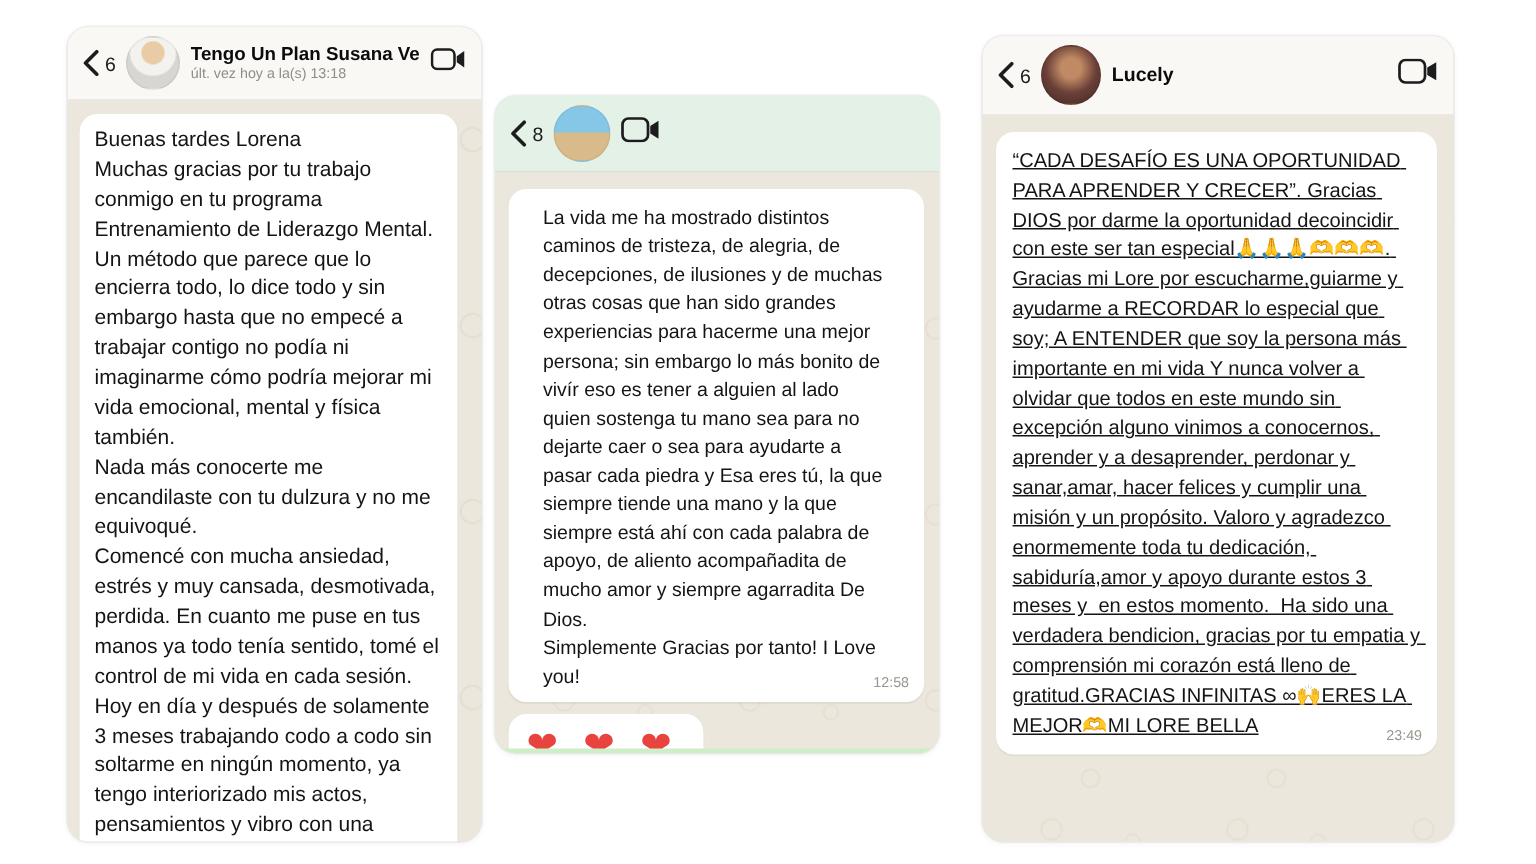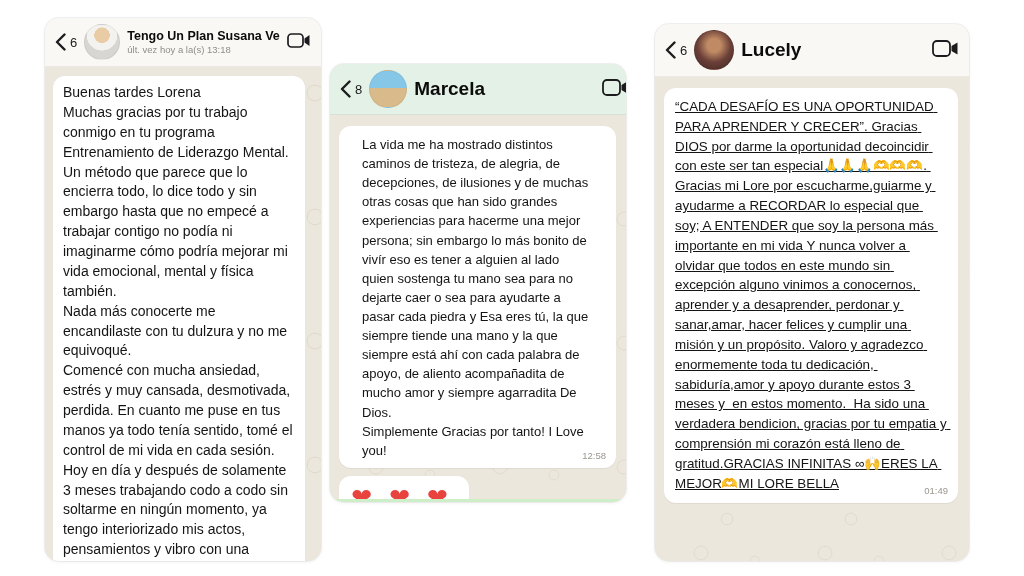--- a/index.html
+++ b/index.html
@@ -26,21 +26,21 @@
   .hdr-green{background:#e4f1e6;}
   .back{display:flex;align-items:center;gap:4px;cursor:pointer;flex:0 0 auto;}
   .back svg{display:block;}
   .back-count{font-size:13px;color:#1c1c1e;}
   .avatar{border-radius:50%;flex:0 0 auto;border:1px solid rgba(0,0,0,0.05);}
   .av-susana{width:34px;height:34px;background:radial-gradient(circle at 50% 30%,#e9cba6 26%,#f4f2ee 27% 52%,#d8d6d2 53%);}
   .av-marcela{width:36px;height:36px;background:linear-gradient(180deg,#86c7e8 0 48%,#d9bb8b 48% 100%);}
   .av-lucely{width:38px;height:38px;background:radial-gradient(circle at 50% 38%,#c08a64 22%,#6b4038 55%,#402724 100%);}
   .hdr-text{display:flex;flex-direction:column;justify-content:center;min-width:0;flex:1 1 auto;}
   .contact-name{font-weight:bold;color:#0b0b0b;font-size:12.5px;line-height:1.15;white-space:nowrap;overflow:hidden;}
-  #panel-marcela .contact-name,#panel-lucely .contact-name{font-size:19px;}
+  #panel-marcela .contact-name,#panel-lucely .contact-name{font-size:13px;}
   .contact-sub{font-size:9.5px;color:#8f8d89;margin-top:1px;white-space:nowrap;}
   .video-btn{flex:0 0 auto;cursor:pointer;display:flex;align-items:center;}
   #panel-marcela .video-btn{margin-right:-12px;} 
 
   .chat-area{
     flex:1 1 auto;position:relative;padding:2px 0;
     background-color:#ece7dd;
     background-image:
       radial-gradient(circle 9px at 22px 26px, transparent 7px, rgba(197,186,164,.30) 7.5px, transparent 9px),
       radial-gradient(circle 7px at 72px 70px, transparent 5px, rgba(197,186,164,.26) 5.5px, transparent 7px),
@@ -119,23 +119,20 @@
   <div class="chat-header hdr-green">
     <div class="back">
       <span>
         <svg width="11" height="18" viewBox="0 0 11 18">
             <path d="M9.5 1.5 L2 9 L9.5 16.5" fill="none" stroke="#1c1c1e" stroke-width="2.4" stroke-linecap="round" stroke-linejoin="round"></path>
           </svg>
       </span>
       <span class="back-count">8</span>
     </div>
     <div class="avatar av-marcela"></div>
-    <div class="hdr-text">
-      <div class="contact-name">Marcela</div>
-    </div>
     <div class="video-btn">
       <span>
         <svg width="26" height="17" viewBox="0 0 26 17">
             <rect x="1" y="1" width="17" height="15" rx="4" fill="none" stroke="#1c1c1e" stroke-width="1.8"></rect>
             <path d="M19.5 6 L25 2.5 V14.5 L19.5 11 Z" fill="#1c1c1e"></path>
           </svg>
       </span>
     </div>
   </div>
   <div class="chat-area">
@@ -171,16 +168,16 @@
         <svg width="27" height="17" viewBox="0 0 27 17">
             <rect x="1" y="1" width="17" height="15" rx="4" fill="none" stroke="#1c1c1e" stroke-width="1.8"></rect>
             <path d="M19.5 6 L25.5 2.5 V14.5 L19.5 11 Z" fill="#1c1c1e"></path>
           </svg>
       </span>
     </div>
   </div>
   <div class="chat-area">
     <div class="bubble">
       <span class="msg-text">“CADA DESAFÍO ES UNA OPORTUNIDAD PARA APRENDER Y CRECER”. Gracias DIOS por darme la oportunidad decoincidir con este ser tan especial🙏🙏🙏🫶🫶🫶. Gracias mi Lore por escucharme,guiarme y ayudarme a RECORDAR lo especial que soy; A ENTENDER que soy la persona más importante en mi vida Y nunca volver a olvidar que todos en este mundo sin excepción alguno vinimos a conocernos, aprender y a desaprender, perdonar y sanar,amar, hacer felices y cumplir una misión y un propósito. Valoro y agradezco enormemente toda tu dedicación, sabiduría,amor y apoyo durante estos 3 meses y  en estos momento.  Ha sido una verdadera bendicion, gracias por tu empatia y comprensión mi corazón está lleno de gratitud.GRACIAS INFINITAS ∞🙌ERES LA MEJOR🫶MI LORE BELLA</span>
-      <span class="msg-time">01:49</span>
+      <span class="msg-time">23:49</span>
     </div>
   </div>
 </div>
 
 </body></html>

